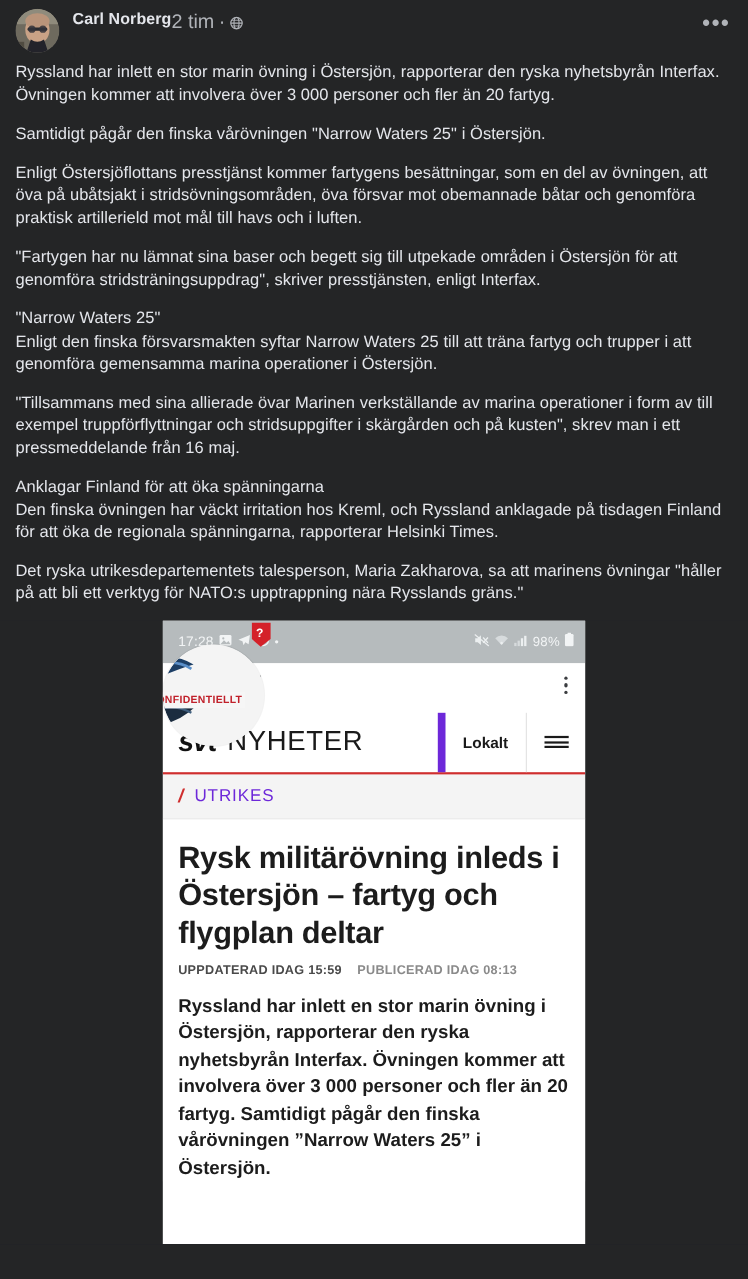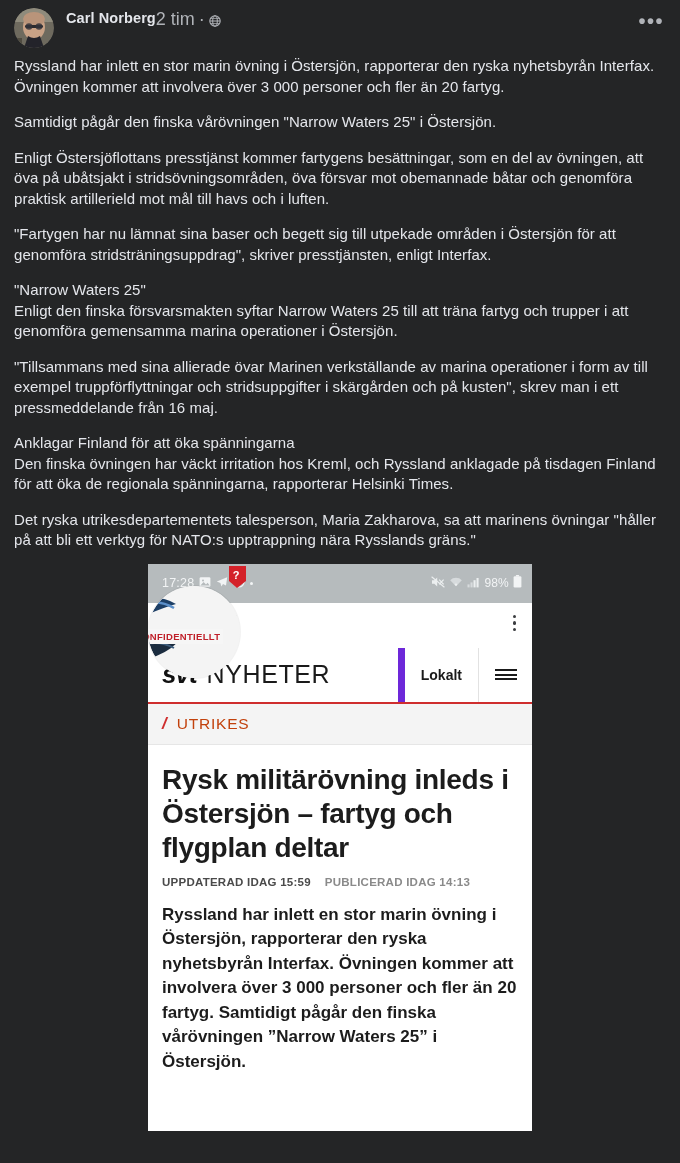--- a/index.html
+++ b/index.html
@@ -217,21 +217,21 @@
     background: #f4f4f4;
     display: flex;
     align-items: center;
     padding-left: 14px;
     gap: 10px;
     border-bottom: 1px solid #e6e6e6;
   }
   .svt-slash { color: #cf2e2e; font-size: 17px; font-weight: bold; font-style: italic; }
   .svt-section-label {
     font-size: 15.5px;
-    color: #c2410c;
+    color: #6d28d9;
     letter-spacing: 0.8px;
     font-weight: 400;
   }
 
   
   .article { padding: 18px 14px 0 14px; background: #fff; }
   .art-title {
     font-size: 28px;
     font-weight: bold;
     color: #1c1c1c;
@@ -443,21 +443,21 @@
 
       <div class="svt-section">
         <span class="svt-slash">/</span>
         <span class="svt-section-label">UTRIKES</span>
       </div>
 
       <div class="article">
         <h1 class="art-title">Rysk militärövning inleds i Östersjön – fartyg och flygplan deltar</h1>
         <div class="art-dates">
           <span class="art-updated">UPPDATERAD IDAG 15:59</span>
-          <span class="art-published">PUBLICERAD IDAG 14:13</span>
+          <span class="art-published">PUBLICERAD IDAG 08:13</span>
         </div>
         <p class="art-lead">Ryssland har inlett en stor marin övning i Östersjön, rapporterar den ryska nyhetsbyrån Interfax. Övningen kommer att involvera över 3 000 personer och fler än 20 fartyg. Samtidigt pågår den finska vårövningen ”Narrow Waters 25” i Östersjön.</p>
 
       </div>
 
       <div class="confid">
         <svg width="92" height="92" viewBox="0 0 92 92">
           <defs>
               <clipPath id="cclip">
                 <circle cx="46" cy="46" r="46"></circle>

